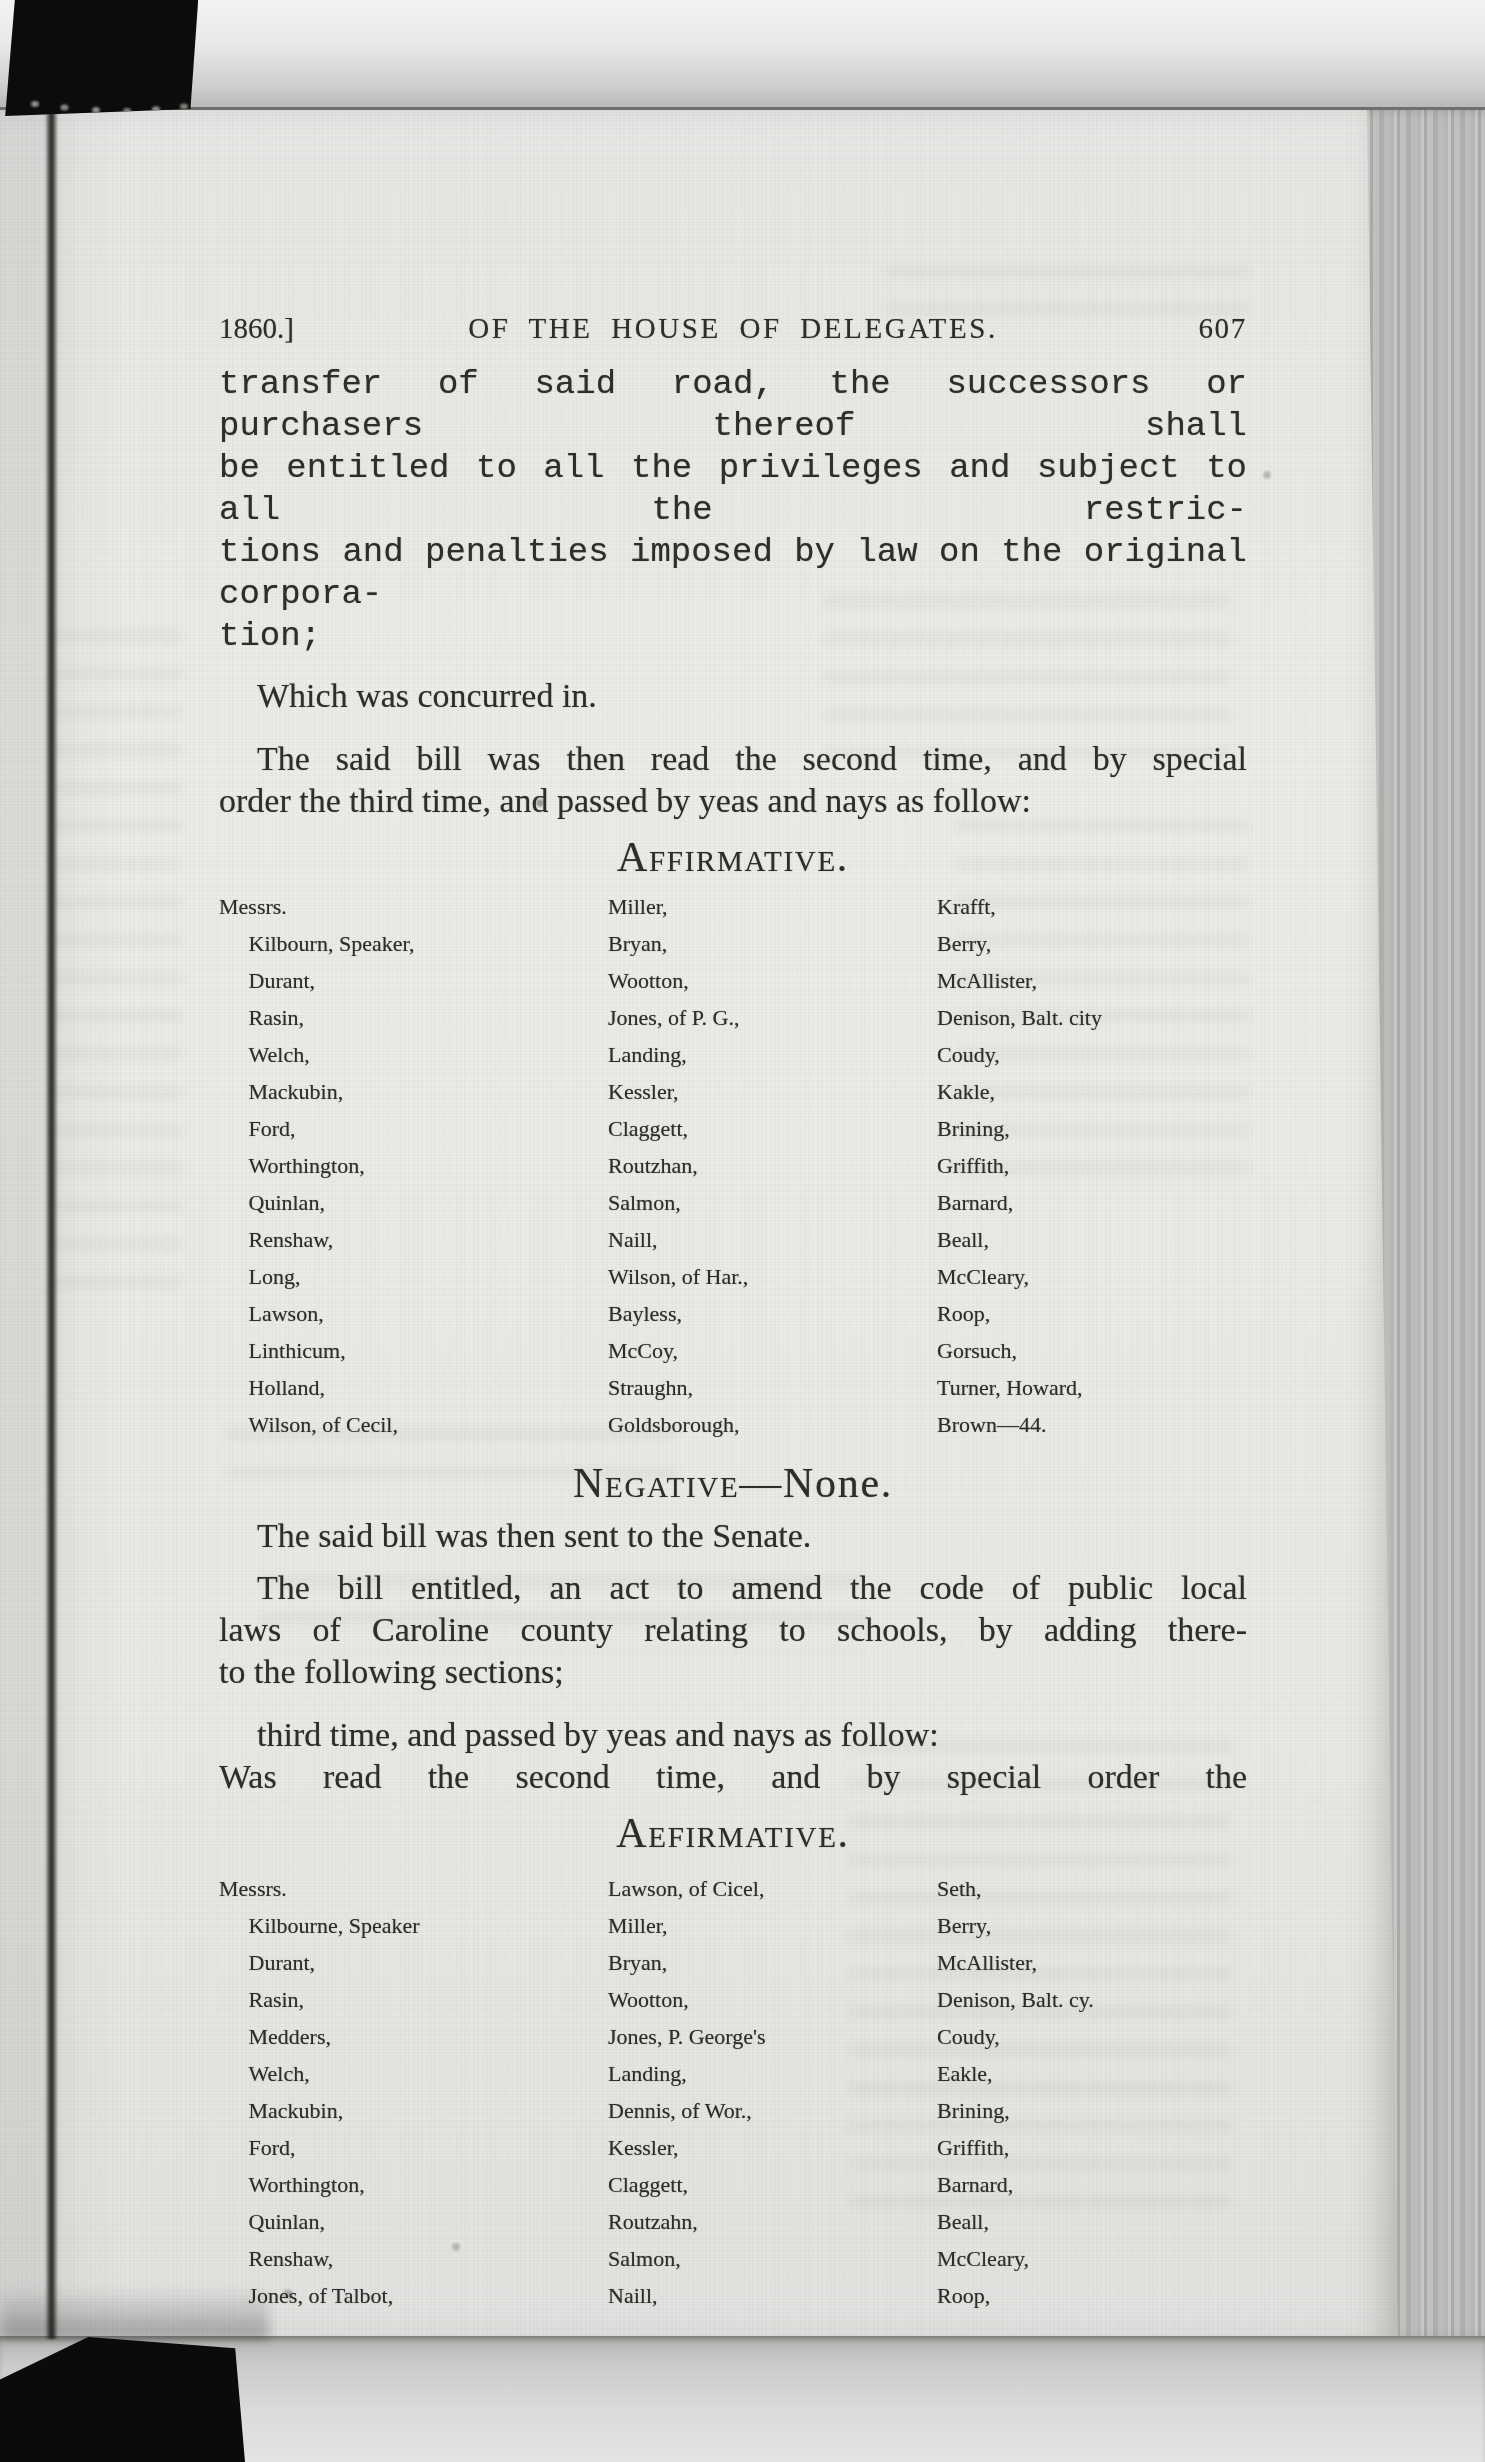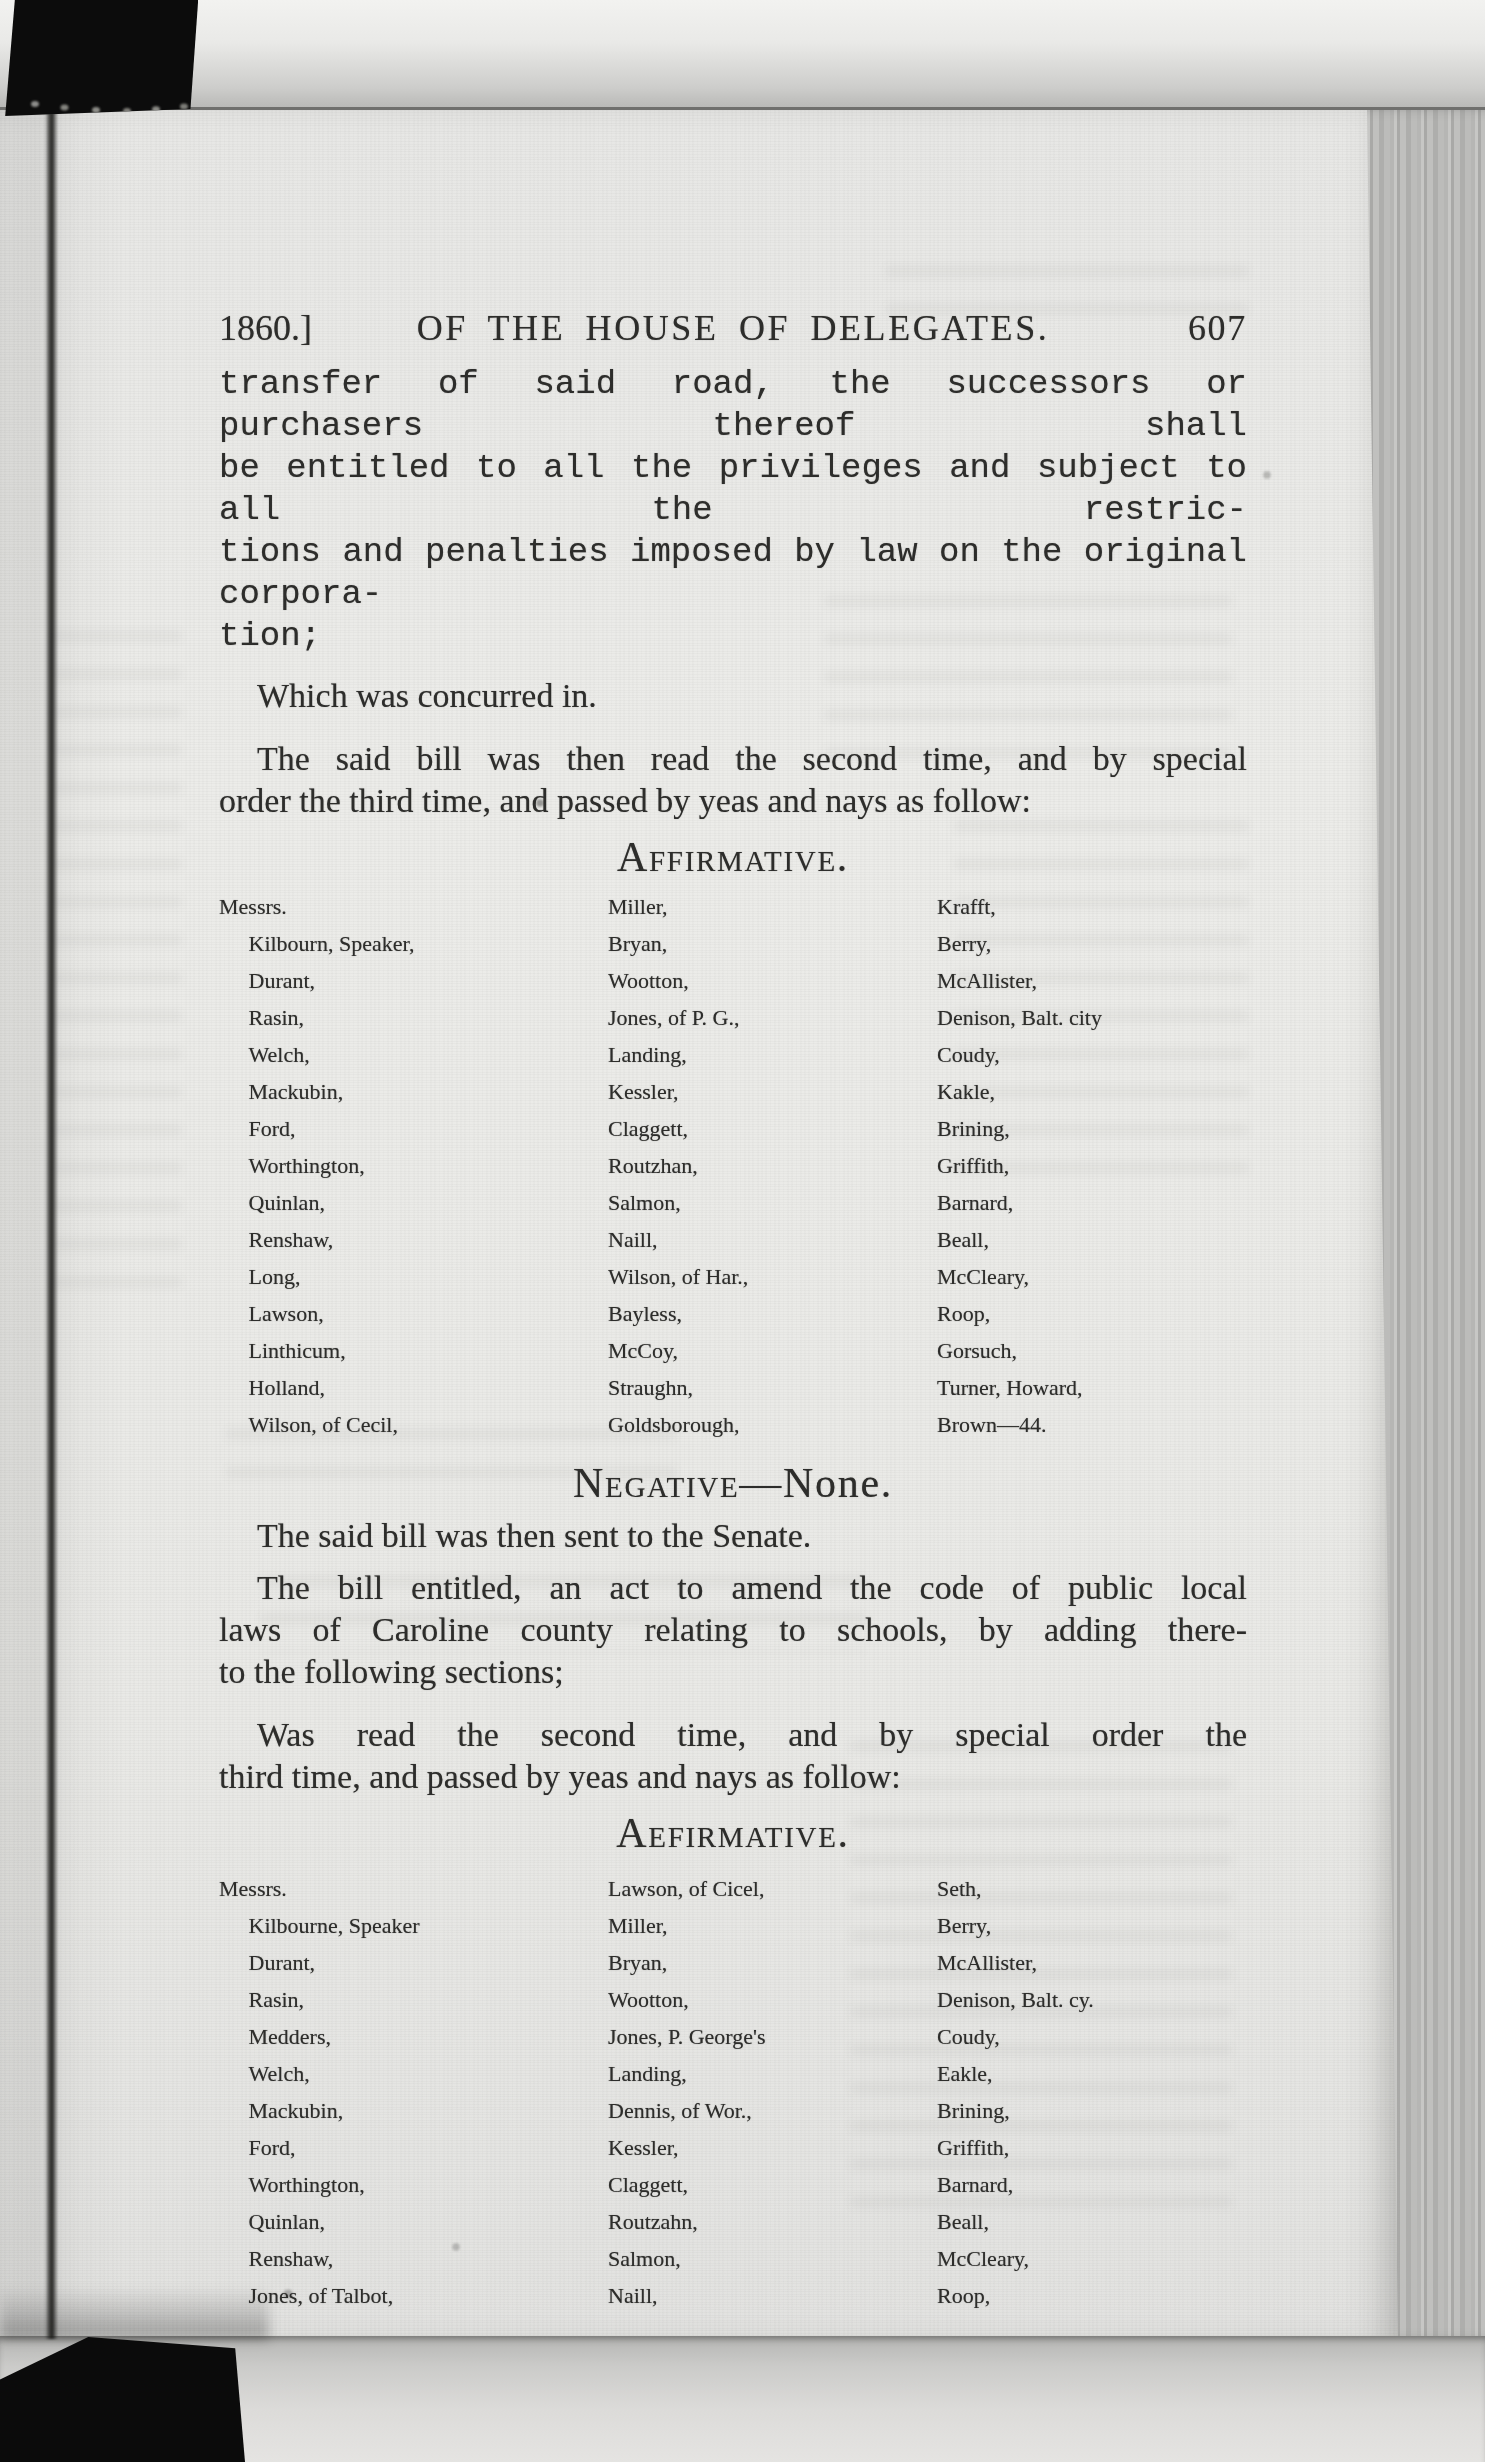--- a/index.html
+++ b/index.html
@@ -23,21 +23,21 @@
           box-shadow:538px 692px 0 1.7px rgba(50,50,48,0.45),
                      286px 2183px 0 2.6px rgba(60,60,58,0.32),
                      454px 2136px 0 1.7px rgba(70,70,68,0.28),
                      1265px 364px 0 1.7px rgba(60,60,58,0.28);
           filter:blur(0.9px);}
 
   
   .content{position:absolute;left:219px;top:0;width:1028px;color:#2d2d2b;
            filter:blur(0.4px);text-shadow:0 0 1px rgba(46,46,44,0.5);}
   .header-row{display:flex;align-items:flex-start;margin-top:198px;
-              font-size:36px;line-height:42px;}
+              font-size:29px;line-height:42px;}
   .header-row .year{width:147px;}
   .header-row .title{flex:1;text-align:center;letter-spacing:2.6px;word-spacing:8.7px;}
   .header-row .pagenum{width:147px;text-align:right;letter-spacing:1.7px;}
 
   .para{font-size:34px;line-height:42px;}
   .tline{text-align:left;}
   .just .tline{text-align:justify;text-align-last:justify;}
   .just .tline.last{text-align-last:left;}
   .indent .tline:first-child{text-indent:38px;}
 
@@ -188,22 +188,22 @@
           <div class="tline last">The said bill was then sent to the Senate.</div>
         </div>
 
       <div class="para just indent mt-12">
           <div class="tline">The bill entitled, an act to amend the code of public local</div>
           <div class="tline">laws of Caroline county relating to schools, by adding there-</div>
           <div class="tline last">to the following sections;</div>
         </div>
 
       <div class="para just indent mt-10">
+          <div class="tline last">third time, and passed by yeas and nays as follow:</div>
           <div class="tline">Was read the second time, and by special order the</div>
-          <div class="tline last">third time, and passed by yeas and nays as follow:</div>
         </div>
 
       <div class="heading sc mt-22">Aefirmative.</div>
 
       <div class="votes h-votes2 mt-18">
         <div class="vcol c1 hang">
             <div class="tline">Messrs.</div>
             <div class="tline">Kilbourne, Speaker</div>
             <div class="tline">Durant,</div>
             <div class="tline">Rasin,</div>

